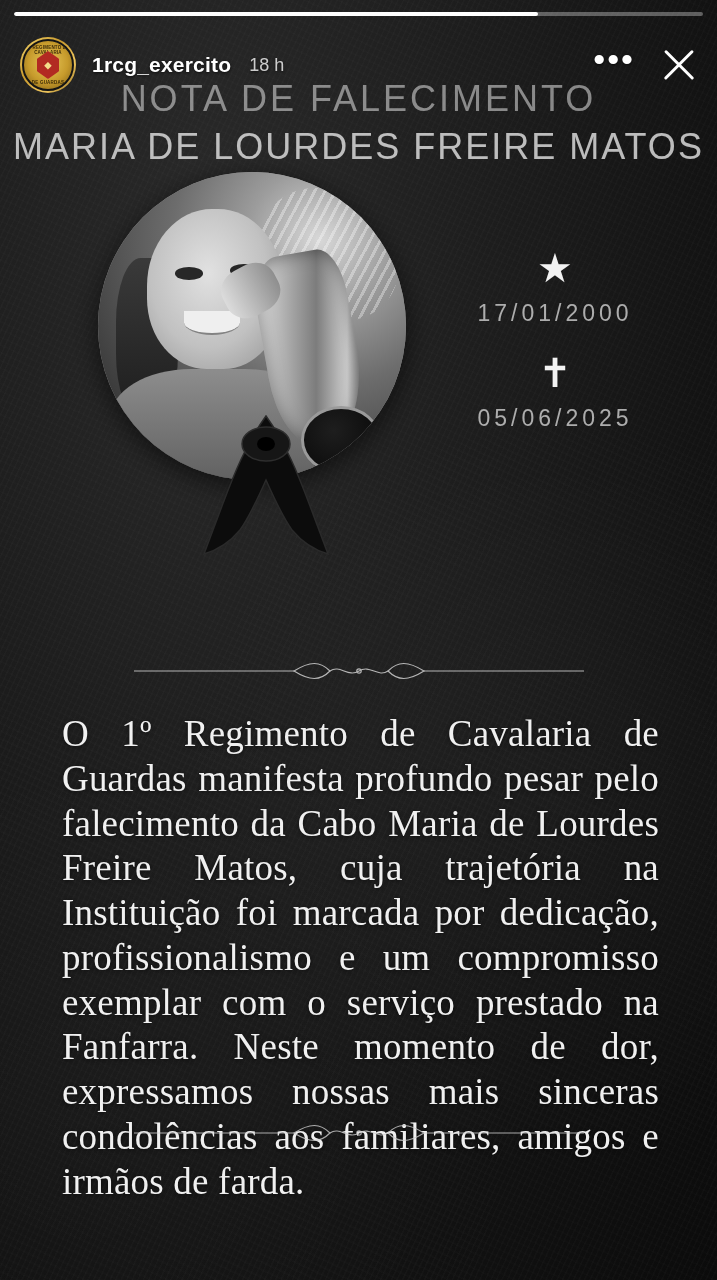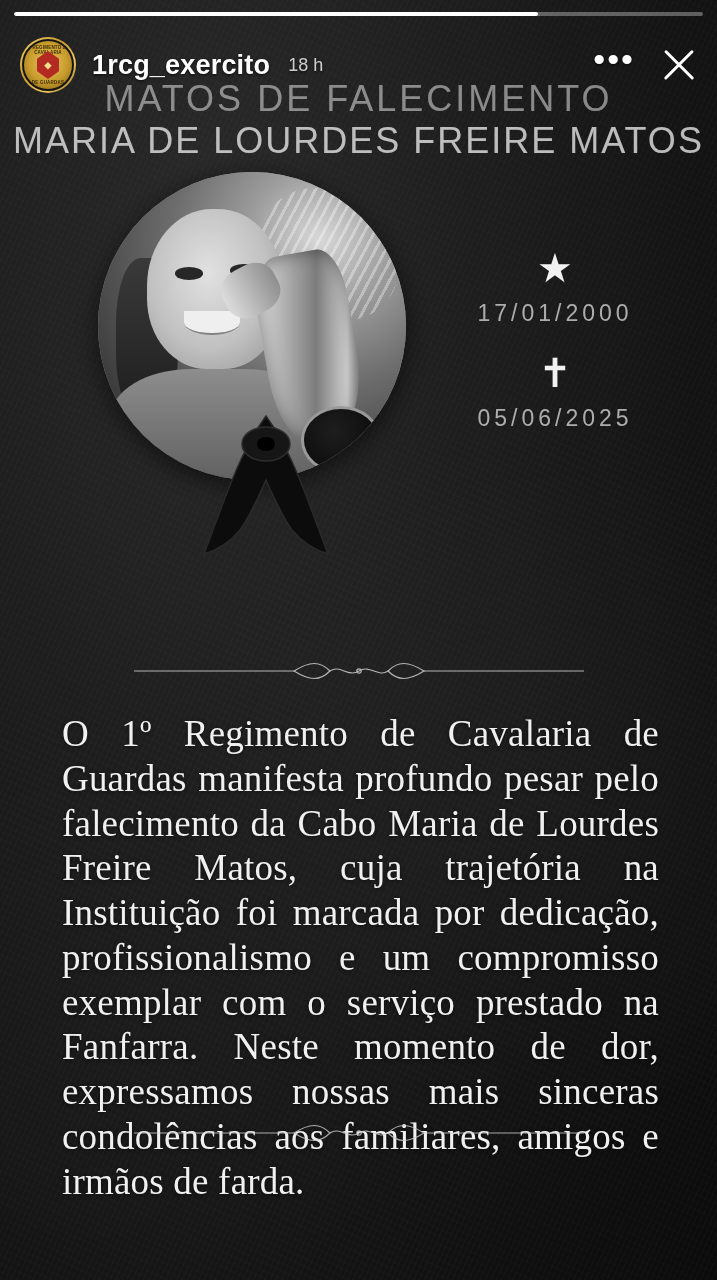--- a/index.html
+++ b/index.html
@@ -108,21 +108,21 @@
     font-size: 4.5px;
     letter-spacing: .2px;
     color: #3a2a07;
     font-weight: bold;
   }
   .avatar-inner .arc-top { top: 4px; }
   .avatar-inner .arc-bottom { bottom: 4px; }
 
   .username {
     color: #ffffff;
-    font-size: 27px;
+    font-size: 21px;
     font-weight: 700;
     margin-left: 16px;
     letter-spacing: .2px;
     text-shadow: 0 1px 3px rgba(0,0,0,.7);
     white-space: nowrap;
   }
   .timestamp {
     color: rgba(255,255,255,0.78);
     font-size: 18px;
     margin-left: 18px;
@@ -167,20 +167,21 @@
     font-size: 36px;
     letter-spacing: 3px;
     color: rgba(205,205,205,0.62);
     font-weight: 400;
   }
   .headline .line2 {
     font-size: 36px;
     letter-spacing: 2px;
     color: rgba(225,225,225,0.82);
     font-weight: 400;
+    margin-top: 6px;
   }
 
   
   .portrait-area {
     position: absolute;
     top: 172px;
     left: 0; right: 0;
     height: 470px;
   }
   .portrait {
@@ -367,21 +368,21 @@
     <div class="username">1rcg_exercito</div>
     <div class="timestamp">18 h</div>
     <div class="header-spacer"></div>
     <div class="icon-btn more-icon">•••</div>
     <div class="icon-btn">
       <span class="close-icon"></span>
     </div>
   </div>
 
   <div class="headline">
-    <div class="line1">MATOS DE FALECIMENTO</div>
+    <div class="line1">NOTA DE FALECIMENTO</div>
     <div class="line2">MARIA DE LOURDES FREIRE MATOS</div>
   </div>
 
   <div class="portrait-area">
     <div class="portrait">
       <div class="ph-bg"></div>
       <div class="ph-lightstreak"></div>
       <div class="ph-hair"></div>
       <div class="ph-hair2"></div>
       <div class="ph-face"></div>

